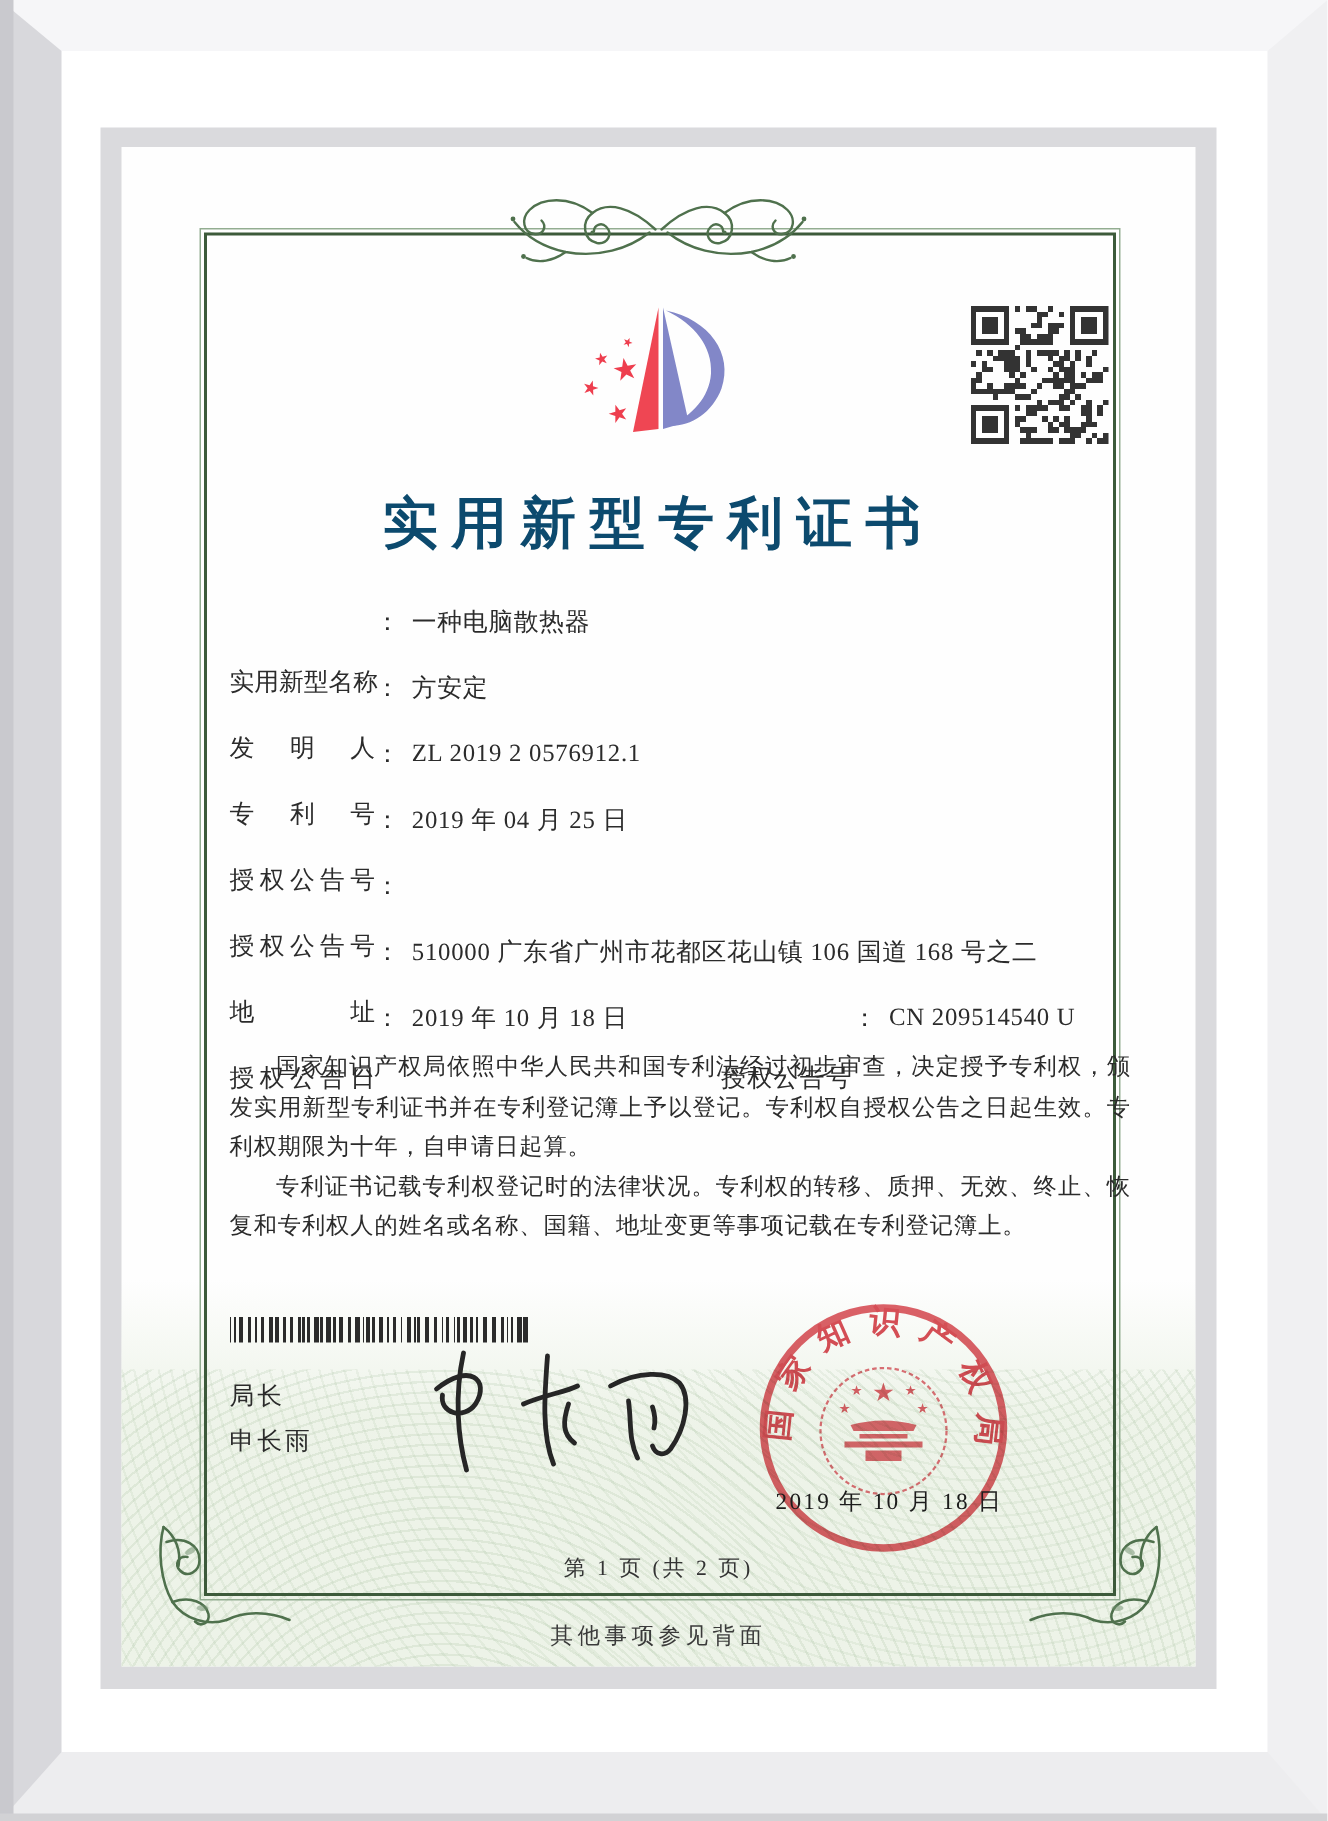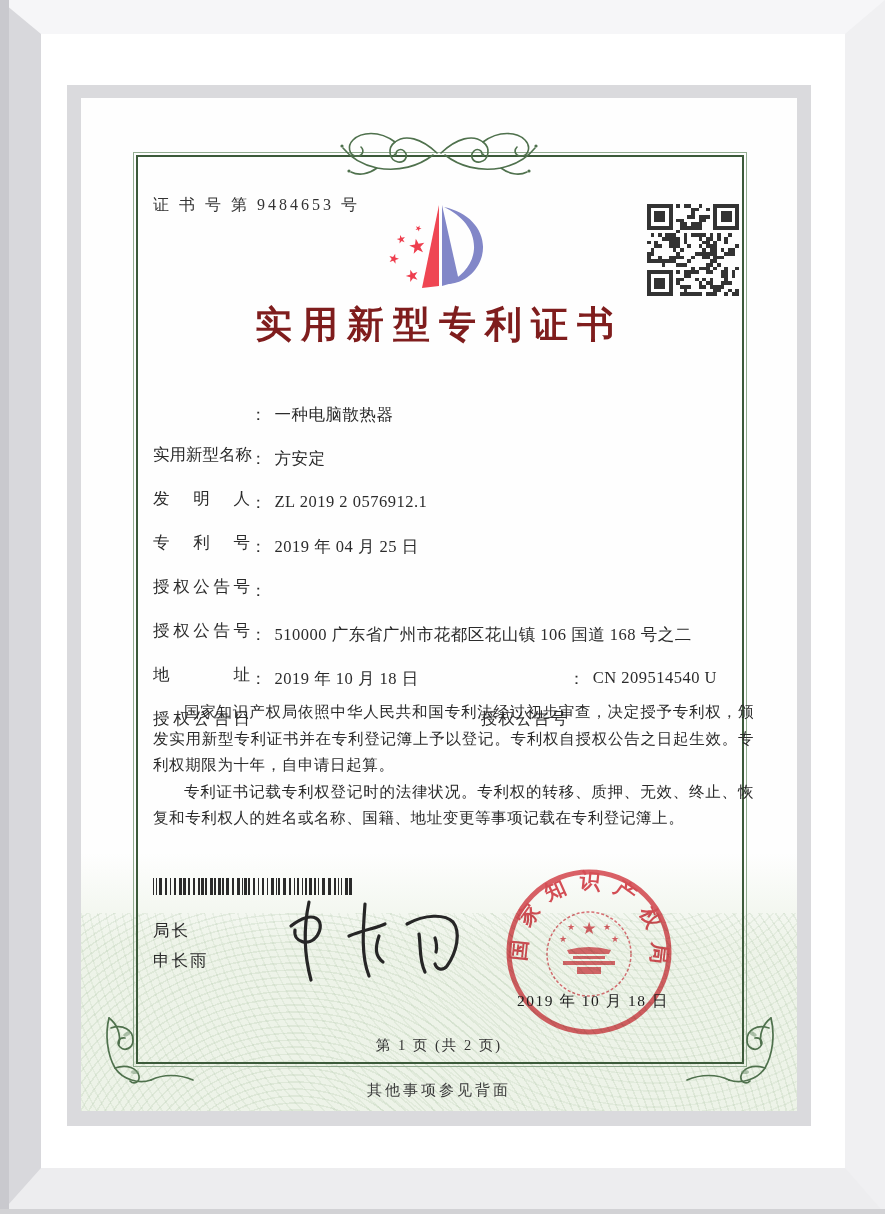--- a/index.html
+++ b/index.html
@@ -31,22 +31,22 @@
   .fl-top{top:26px;left:50%;transform:translateX(-50%);display:flex;}
   .fl-top svg{width:105px;height:58px;}
   .fl-top svg.mirror{transform:scaleX(-1);}
   .fl-bl{left:20px;top:916px;width:100px;height:72px;}
   .fl-br{right:18px;top:916px;width:100px;height:72px;transform:scaleX(-1);}
 
   
   .cert-number{position:absolute;left:72px;top:97px;font-size:16px;letter-spacing:3px;color:#333;}
   .logo{position:absolute;left:300px;top:93px;width:120px;height:115px;}
   .qr{position:absolute;left:566px;top:106px;width:92px;height:92px;}
-  .title{position:absolute;left:0;right:0;top:202px;text-align:center;font-size:37px;
-         font-weight:600;letter-spacing:9px;color:#7f1d1d;}
+  .title{position:absolute;left:0;right:0;top:226px;text-align:center;font-size:37px;
+         font-weight:600;letter-spacing:9px;color:#0c4a6e;}
 
   .fields{position:absolute;left:72px;top:300px;width:610px;font-size:16.5px;}
   .frow{height:44px;display:flex;align-items:flex-start;padding-top:6px;box-sizing:border-box;}
   .flabel{display:inline-block;width:97px;text-align:justify;text-align-last:justify;white-space:nowrap;margin-top:40px;}
   .fcolon{display:inline-block;margin-right:8px;}
   .fvalue{white-space:nowrap;letter-spacing:.5px;}
   .pair2{margin-left:62px;display:flex;}
   .pair2 .flabel{width:auto;text-align-last:auto;letter-spacing:1px;}
 
   .paras{position:absolute;left:72px;top:601px;width:601px;font-size:15.5px;line-height:26.5px;
@@ -132,21 +132,20 @@
       <path d="M14,54 C26,50 36,54 38,62 C39,68 33,71 29,67"></path>
       <path d="M50,66 C62,60 78,60 92,66"></path>
       <path d="M8,4 C16,10 20,20 18,30"></path>
     </g>
     <g fill="#6f8f6d" opacity=".5">
       <ellipse cx="26" cy="20" rx="4" ry="2" transform="rotate(-30 26 20)"></ellipse>
       <ellipse cx="34" cy="58" rx="4" ry="2"></ellipse>
     </g>
   </svg>
 
-  <div class="cert-number">证 书 号 第 9484653 号</div>
 
   <svg class="logo" viewBox="0 0 120 115">
     <polygon points="58,14 41,97 58,95" fill="#ef4653"></polygon>
     <polygon points="61,14 61,95 78,90" fill="#8287c8"></polygon>
     <path d="M63,16 C92,22 108,45 100,68 C94,84 80,93 66,93 C80,86 92,74 93,58 C94,40 82,25 63,16 Z" fill="#8287c8"></path>
     <g fill="#ee3e4e" text-anchor="middle" font-family="'DejaVu Sans',sans-serif">
       <text x="38" y="40" font-size="8" transform="rotate(24 38 36)">★</text>
       <text x="20" y="52" font-size="11" transform="rotate(-14 20 48)">★</text>
       <text x="36" y="62" font-size="20" transform="rotate(-10 36 55)">★</text>
       <text x="13" y="72" font-size="13" transform="rotate(16 13 67)">★</text>

